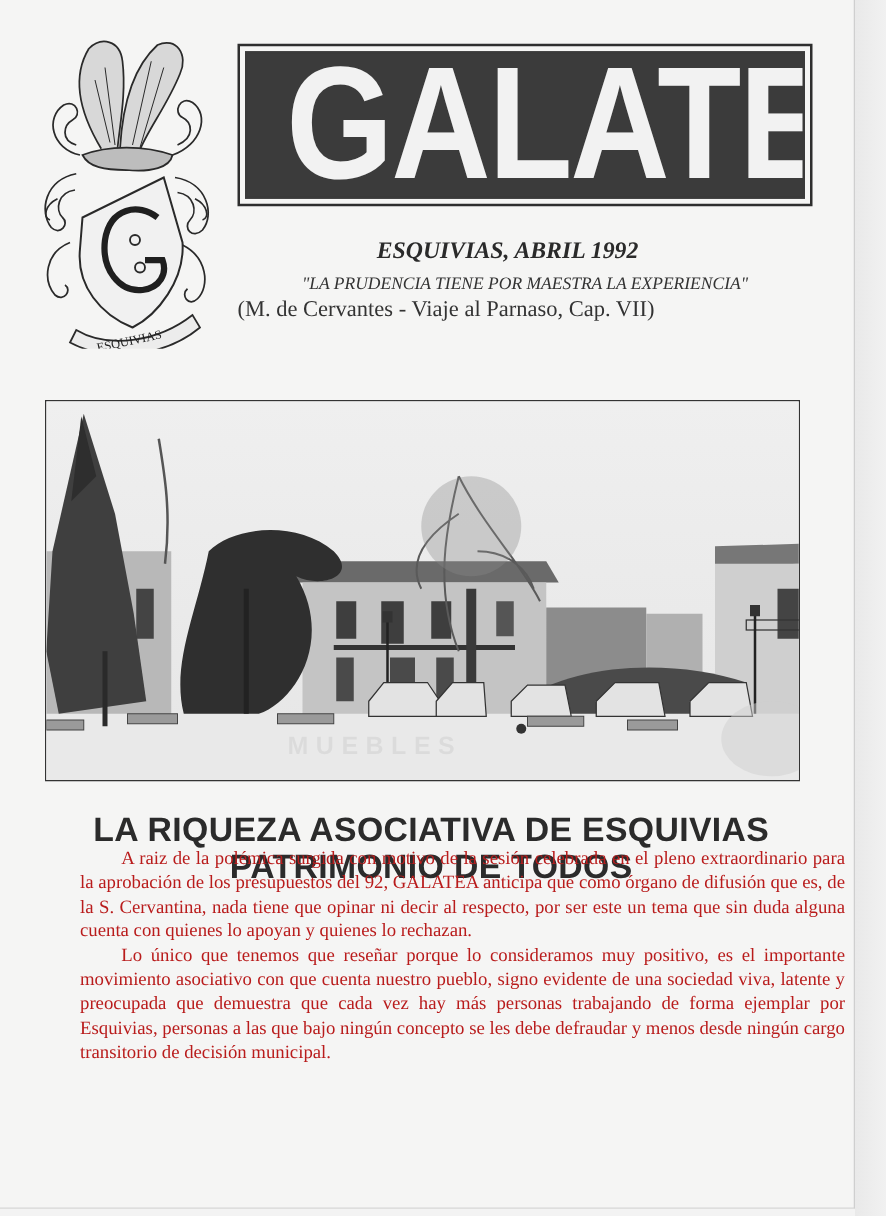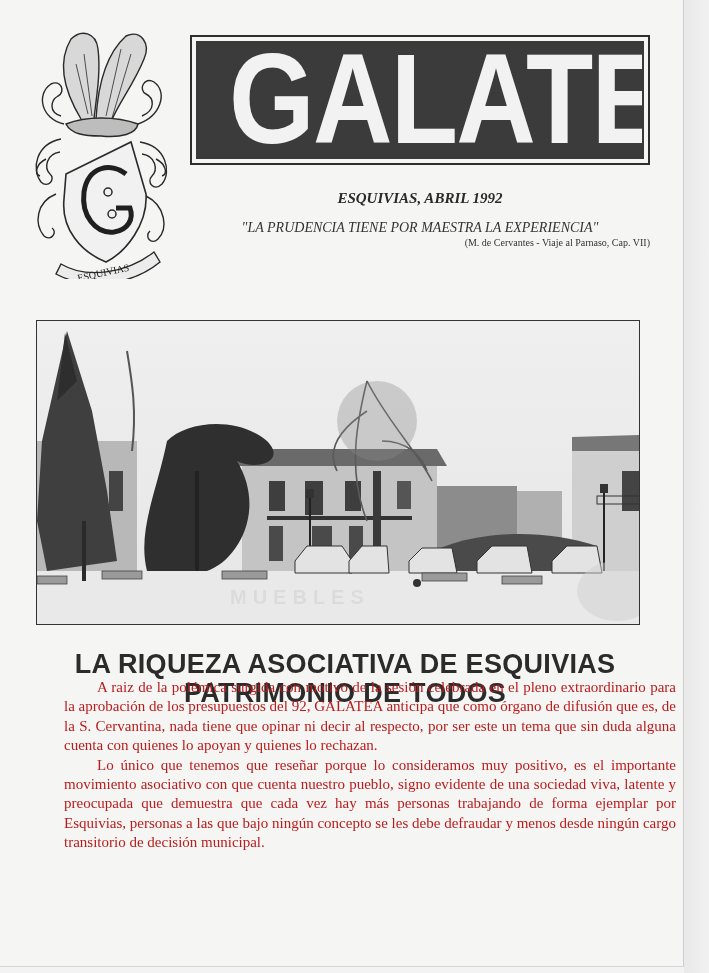--- a/index.html
+++ b/index.html
@@ -30,30 +30,30 @@
     width:100%; height:100%; border:2px solid #3a3a3a; box-sizing:border-box;
     background:#3b3b3b; position:relative; overflow:hidden;
   }
   .masthead-title {
     position:absolute; left:0; right:0; top:-6px; text-align:center;
     font-family:"Liberation Sans", "DejaVu Sans", sans-serif; font-weight:bold;
     font-size:128px; line-height:124px; color:#f2f2f2; letter-spacing:-2px;
     transform:scaleX(0.86); transform-origin:center;
   }
   .dateline {
-    position:absolute; left:190px; width:460px; top:190px; text-align:center;
-    font-style:italic; font-weight:bold; font-size:15px; color:#2a2a2a;
+    position:absolute; left:176px; width:460px; top:190px; text-align:center;
+    font-style:italic; font-weight:bold; font-size:19px; color:#2a2a2a;
   }
   .quote {
     position:absolute; left:190px; width:460px; top:220px; text-align:center;
     font-style:italic; font-size:14px; color:#333;
   }
   .citation {
-    position:absolute; left:190px; width:460px; top:237px; text-align:right;
-    font-size:10px; color:#333;
+    position:absolute; left:190px; width:460px; top:237px; text-align:left;
+    font-size:18px; color:#333;
   }
   
   .photo {
     position:absolute; left:36px; top:320px; width:604px; height:305px;
     border:1px solid #333; box-sizing:border-box; overflow:hidden;
     background:#ececec;
   }
   .photo svg { display:block; }
   
   .headline {

